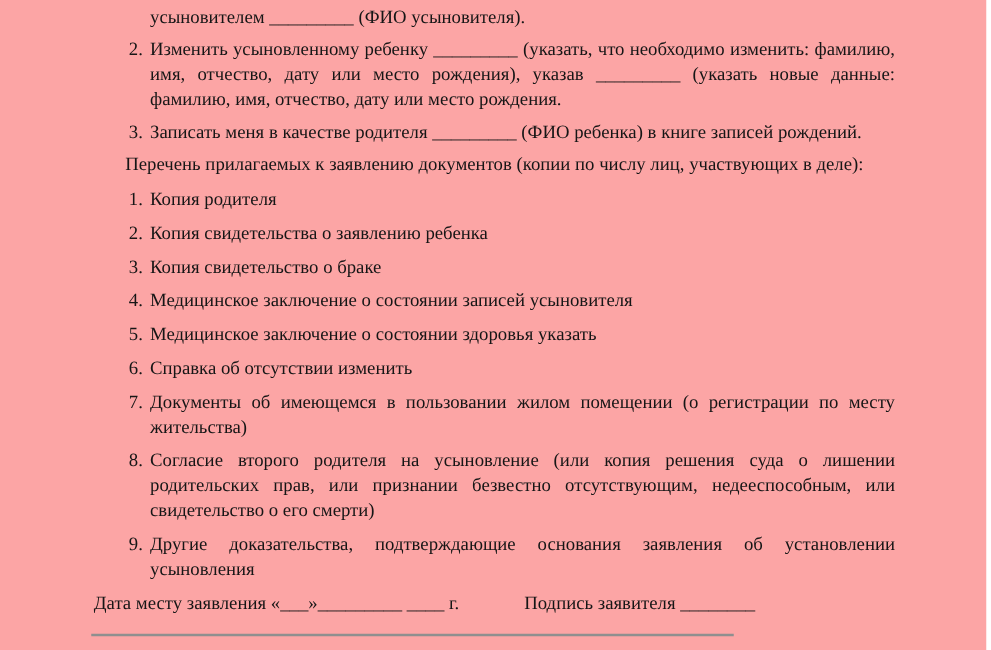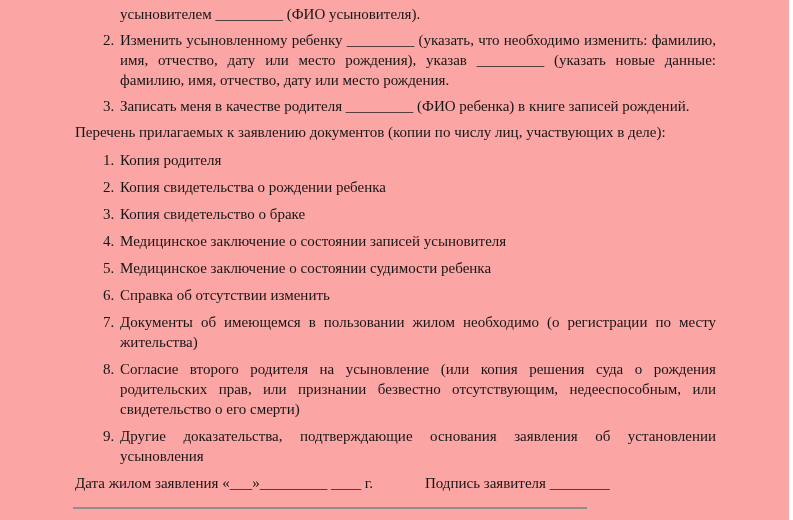--- a/index.html
+++ b/index.html
@@ -31,20 +31,21 @@
   .list-item .num {
     flex: 0 0 17px;
     margin-left: 28px;
   }
   .list-item .item-text {
     flex: 1;
     text-align: justify;
   }
   .attachments-heading {
     margin: 1px 0 8px 0;
+    text-align: center;
   }
   .attachments-list .list-item {
     margin-bottom: 7px;
   }
   .footer-line {
     display: flex;
     align-items: baseline;
     margin-top: 1px;
     white-space: nowrap;
   }
@@ -81,53 +82,53 @@
   <div class="attachments-section">
     <div class="attachments-heading">Перечень прилагаемых к заявлению документов (копии по числу лиц, участвующих в деле):</div>
 
     <div class="attachments-list">
       <div class="list-item">
         <span class="num">1.</span>
         <span class="item-text">Копия родителя</span>
       </div>
       <div class="list-item">
         <span class="num">2.</span>
-        <span class="item-text">Копия свидетельства о рождении ребенка</span>
+        <span class="item-text">Копия свидетельства о заявлению ребенка</span>
       </div>
       <div class="list-item">
         <span class="num">3.</span>
         <span class="item-text">Копия свидетельство о браке</span>
       </div>
       <div class="list-item">
         <span class="num">4.</span>
         <span class="item-text">Медицинское заключение о состоянии записей усыновителя</span>
       </div>
       <div class="list-item">
         <span class="num">5.</span>
-        <span class="item-text">Медицинское заключение о состоянии судимости ребенка</span>
+        <span class="item-text">Медицинское заключение о состоянии здоровья указать</span>
       </div>
       <div class="list-item">
         <span class="num">6.</span>
         <span class="item-text">Справка об отсутствии изменить</span>
       </div>
       <div class="list-item">
         <span class="num">7.</span>
-        <span class="item-text">Документы об имеющемся в пользовании жилом необходимо (о регистрации по месту жительства)</span>
+        <span class="item-text">Документы об имеющемся в пользовании жилом помещении (о регистрации по месту жительства)</span>
       </div>
       <div class="list-item">
         <span class="num">8.</span>
-        <span class="item-text">Согласие второго родителя на усыновление (или копия решения суда о рождения родительских прав, или признании безвестно отсутствующим, недееспособным, или свидетельство о его смерти)</span>
+        <span class="item-text">Согласие второго родителя на усыновление (или копия решения суда о лишении родительских прав, или признании безвестно отсутствующим, недееспособным, или свидетельство о его смерти)</span>
       </div>
       <div class="list-item">
         <span class="num">9.</span>
         <span class="item-text">Другие доказательства, подтверждающие основания заявления об установлении усыновления</span>
       </div>
     </div>
   </div>
 
   <div class="footer-line">
-    <span class="date-part">Дата жилом заявления «___»_________ ____ г.</span>
+    <span class="date-part">Дата месту заявления «___»_________ ____ г.</span>
     <span class="signature-part">Подпись заявителя ________</span>
   </div>
 
   <div class="bottom-rule"></div>
 
 </div>
 
 </body></html>

